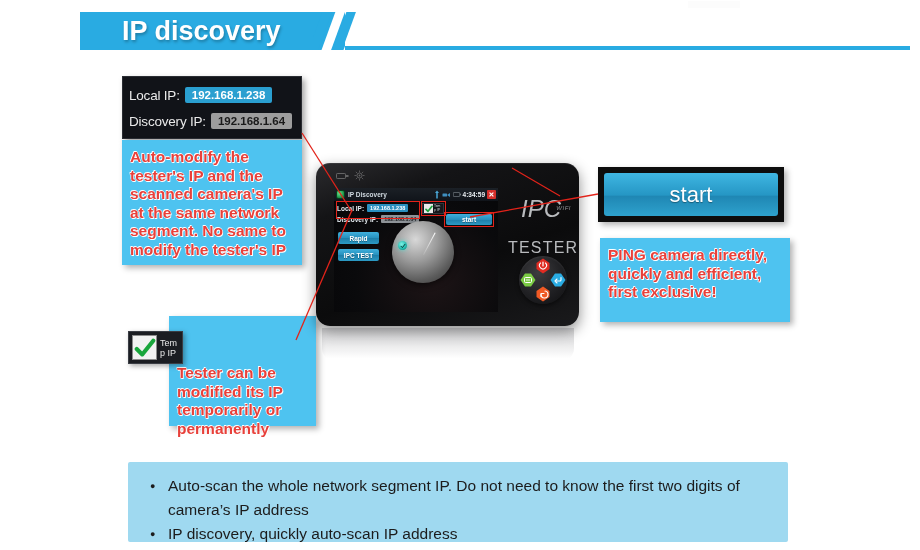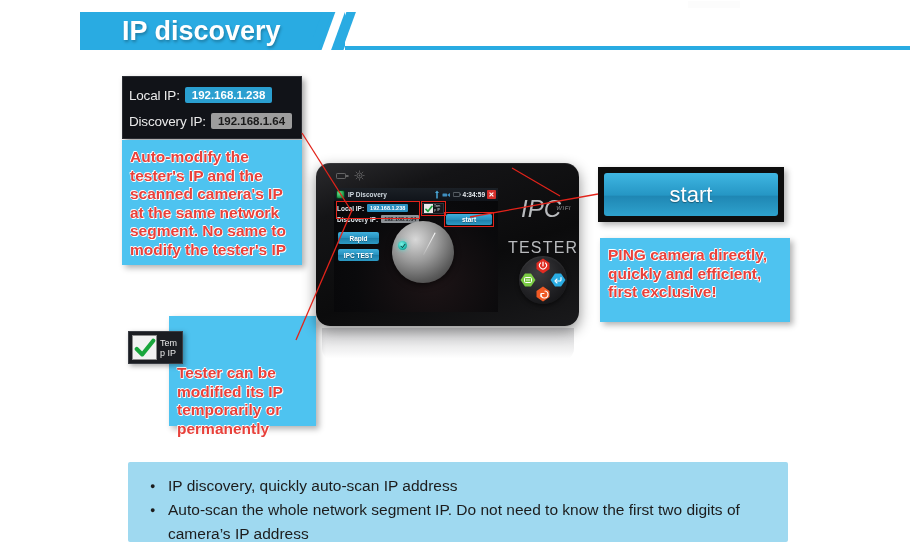--- a/index.html
+++ b/index.html
@@ -414,16 +414,16 @@
 
 <svg id="lines">
   <line x1="302" y1="133" x2="352" y2="212" stroke="#e2231a" stroke-width="1.3"></line>
   <line x1="296" y1="340" x2="352" y2="210" stroke="#e2231a" stroke-width="1.3"></line>
   <line x1="598" y1="194" x2="470" y2="217" stroke="#e2231a" stroke-width="1.3"></line>
   <line x1="512" y1="168" x2="560" y2="196" stroke="#e2231a" stroke-width="1.2"></line>
 </svg>
 
 <div id="bottom-note">
   <ul>
+    <li>Auto-scan the whole network segment IP. Do not need to know the first two digits of camera’s IP address</li>
     <li>IP discovery, quickly auto-scan IP address</li>
-    <li>Auto-scan the whole network segment IP. Do not need to know the first two digits of camera’s IP address</li>
   </ul>
 </div>
 
 </body></html>

